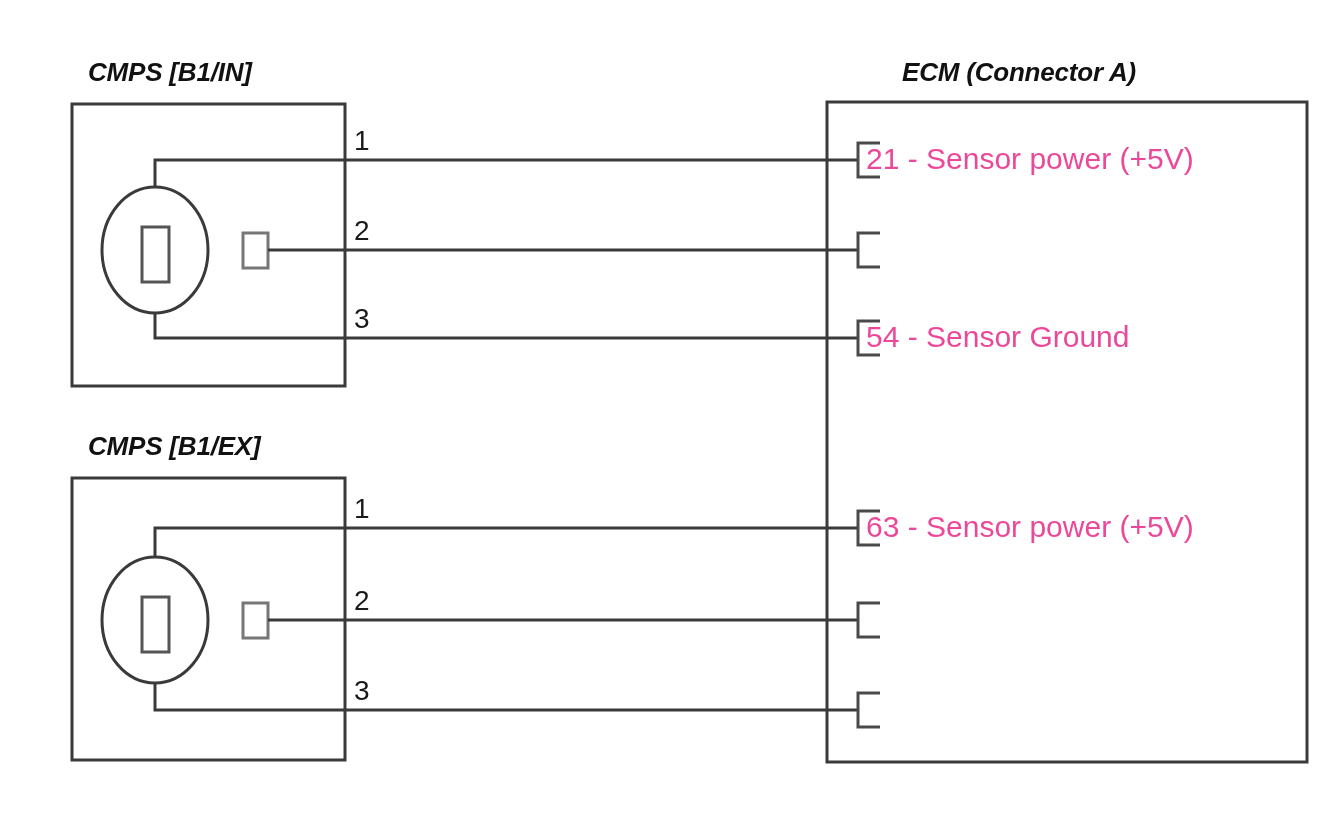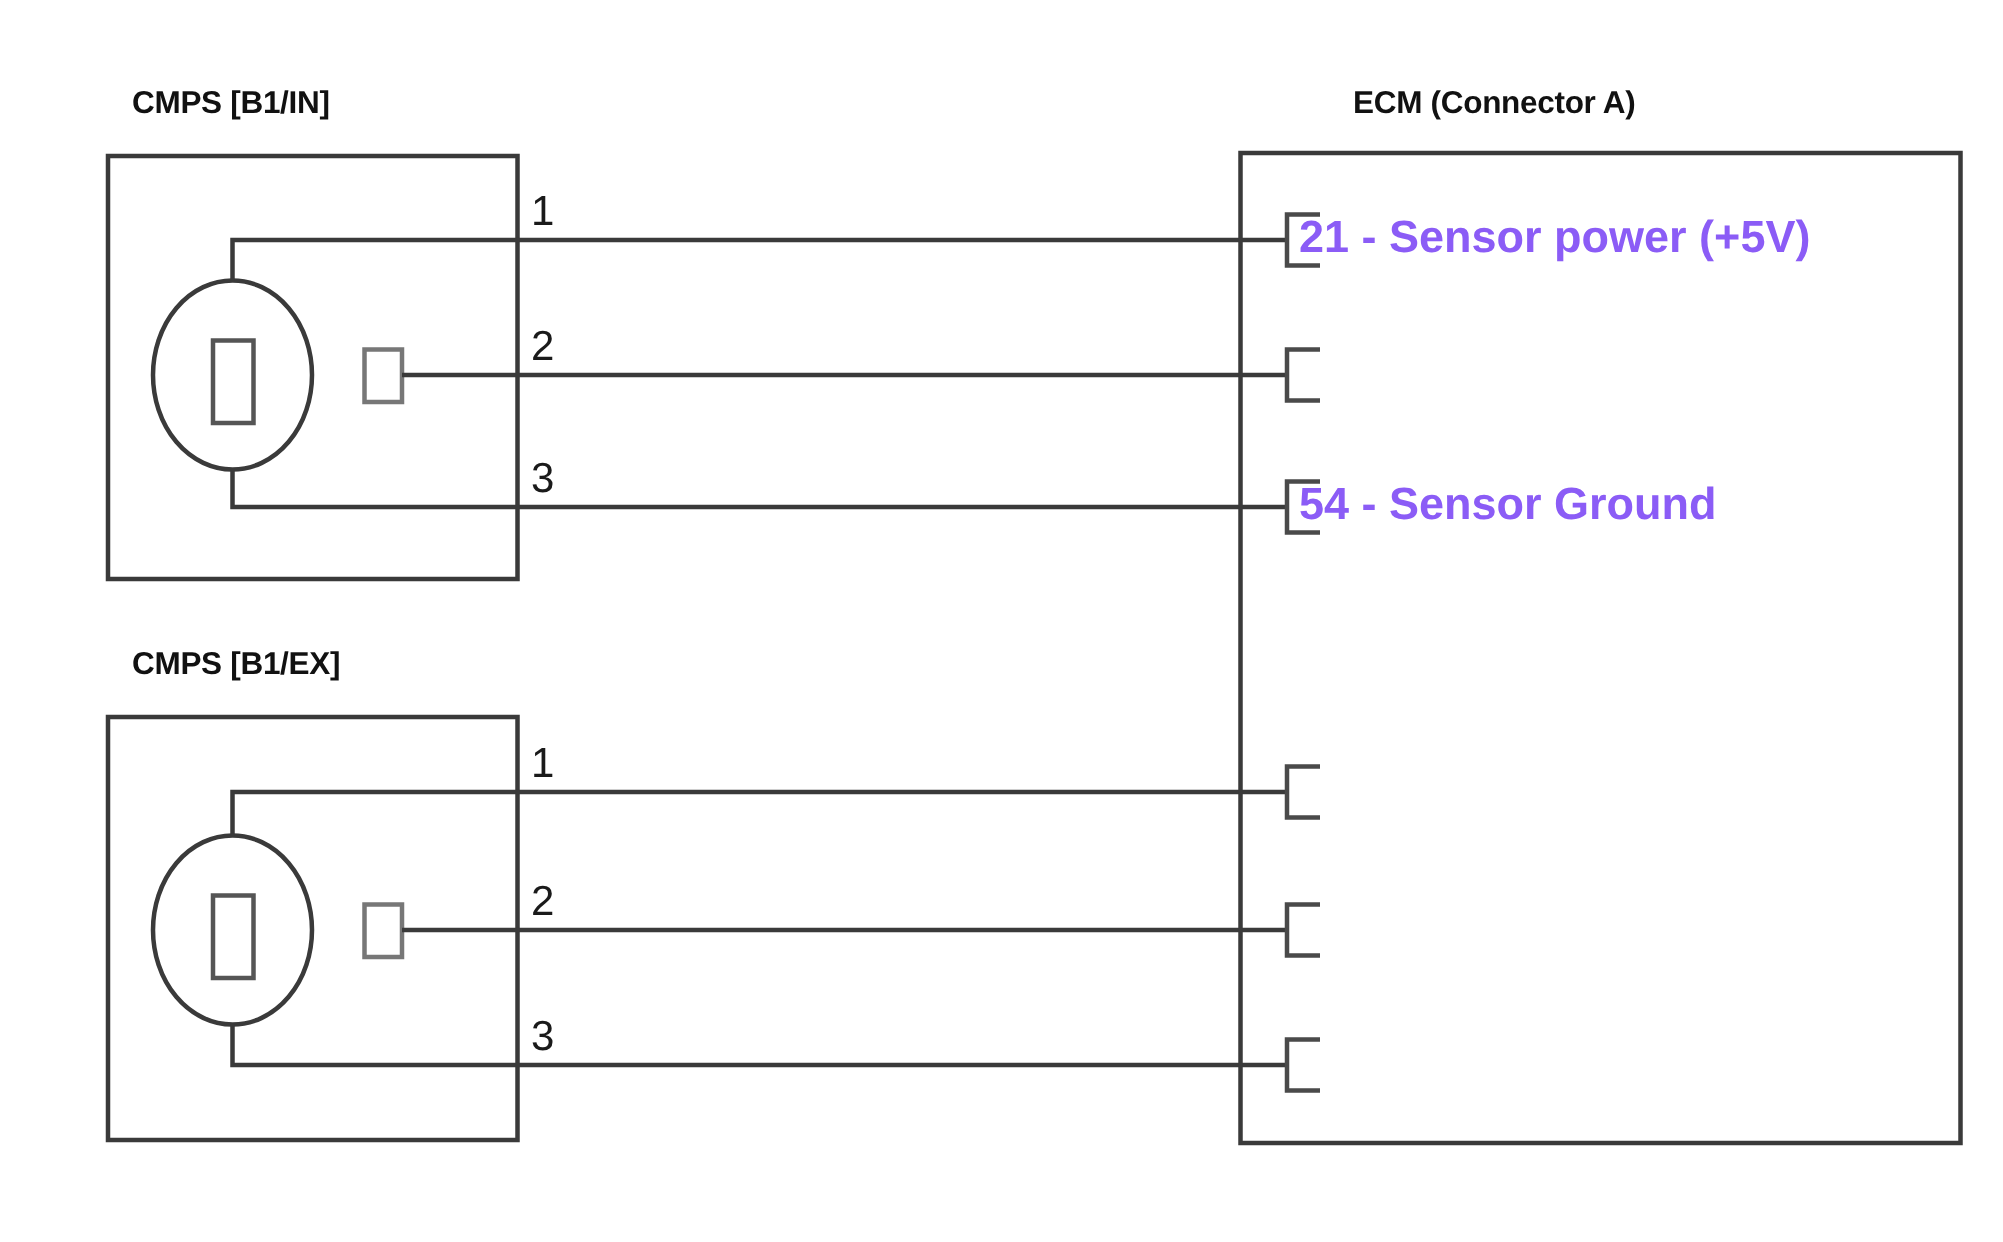--- a/index.html
+++ b/index.html
@@ -57,39 +57,40 @@
     fill: none;
     stroke: #4a4a4a;
     stroke-width: 3;
     stroke-linecap: butt;
     stroke-linejoin: miter;
   }
   .blk-title {
     position: absolute;
     font-family: "Liberation Sans", sans-serif;
     font-weight: bold;
-    font-size: 21px;
+    font-size: 26px;
     color: #111111;
     white-space: nowrap;
     letter-spacing: -0.2px;
+    font-style: italic;
   }
   .pin-num {
     position: absolute;
     font-family: "Liberation Sans", sans-serif;
     font-weight: normal;
     font-size: 28px;
     color: #1a1a1a;
     white-space: nowrap;
   }
   .ecm-pin-label {
     position: absolute;
     font-family: "Liberation Sans", sans-serif;
-    font-weight: bold;
+    font-weight: normal;
     font-size: 30px;
-    color: #8b5cf6;
+    color: #ec4899;
     white-space: nowrap;
   }
 </style>
 </head>
 <body>
 
 <div id="diagram-root">
 
   <svg class="diagram-canvas" viewBox="0 0 1335 828">
 
@@ -136,14 +137,15 @@
   <div class="pin-num" style="left:354px; top:125px;">1</div>
   <div class="pin-num" style="left:354px; top:215px;">2</div>
   <div class="pin-num" style="left:354px; top:303px;">3</div>
 
   <div class="pin-num" style="left:354px; top:493px;">1</div>
   <div class="pin-num" style="left:354px; top:585px;">2</div>
   <div class="pin-num" style="left:354px; top:675px;">3</div>
 
   <div class="ecm-pin-label" style="left:866px; top:142px;">21 - Sensor power (+5V)</div>
   <div class="ecm-pin-label" style="left:866px; top:320px;">54 - Sensor Ground</div>
+  <div class="ecm-pin-label" style="left:866px; top:510px;">63 - Sensor power (+5V)</div>
 
 </div>
 
 </body></html>

